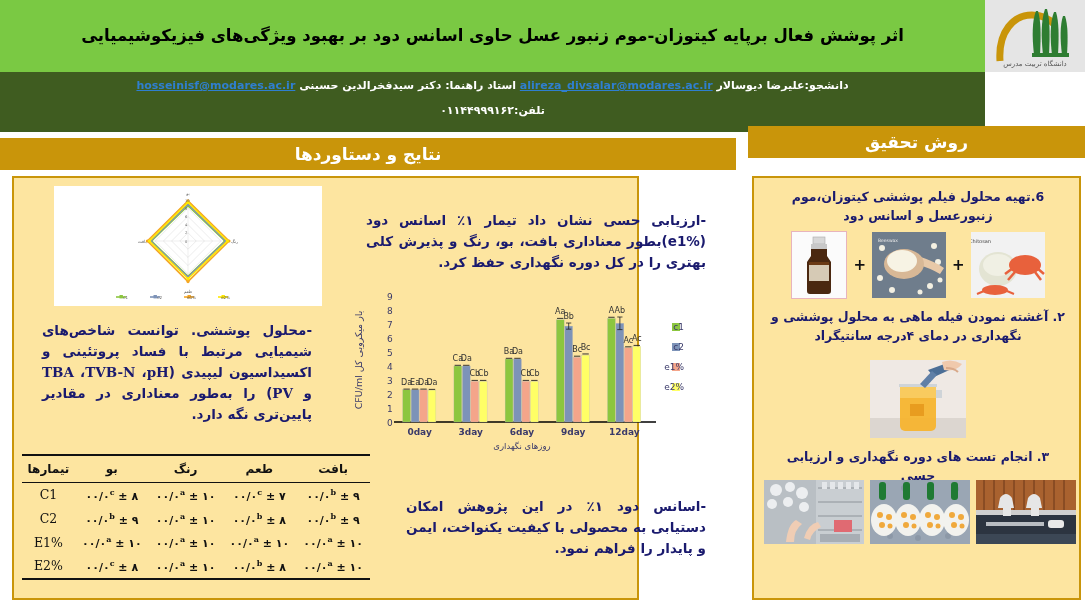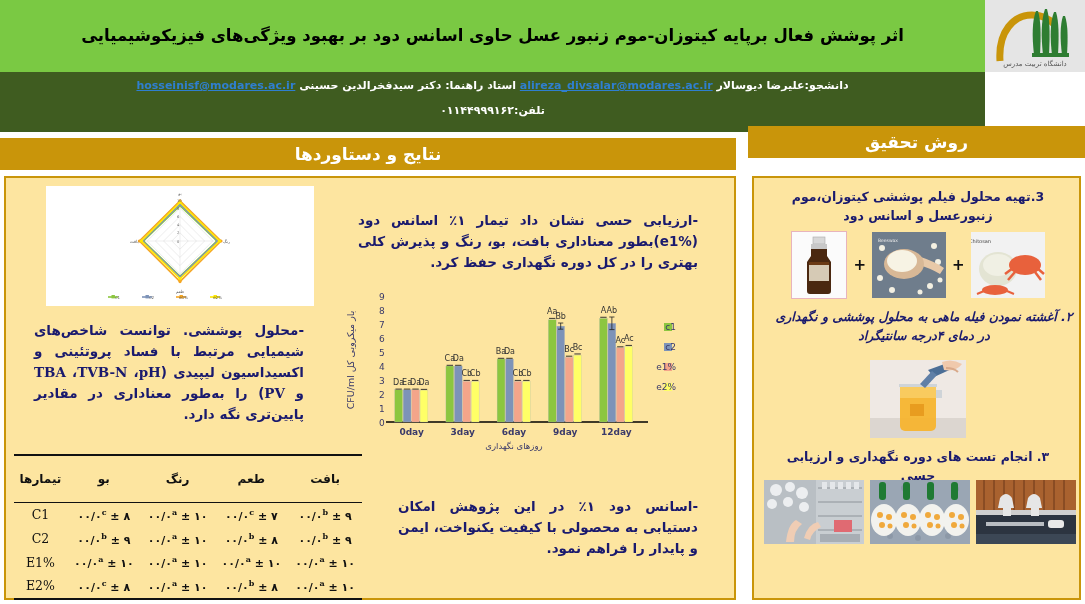--- a/index.html
+++ b/index.html
@@ -56,21 +56,21 @@
     color: #ffffff; font-size: 17px; font-weight: bold;
     display: flex; align-items: center; justify-content: center; direction: rtl;
   }
   #banner-results { left: 0; top: 138px; width: 736px; }
   #banner-method  { left: 748px; top: 126px; width: 337px; }
 
   
   .panel {
     position: absolute; background: #fde5a0; border: 2px solid #c9950a;
   }
-  #panel-results { left: 4px; top: 176px; width: 732px; height: 424px; }
+  #panel-results { left: 12px; top: 176px; width: 627px; height: 424px; }
   #panel-method  { left: 752px; top: 176px; width: 329px; height: 424px; }
 
   
   #radar-card {
     position: absolute; left: 40px; top: 8px; width: 268px; height: 120px;
     background: #ffffff;
   }
   #radar-card svg { display: block; }
 
   
@@ -98,32 +98,32 @@
 
   
   #data-table {
     position: absolute; left: 8px; top: 276px; width: 348px;
     border-collapse: collapse; direction: rtl;
   }
   #data-table th, #data-table td {
     text-align: center; color: #111; padding: 4px 2px;
     font-size: 11px; font-weight: bold;
   }
-  #data-table thead th { border-top: 2px solid #111; border-bottom: 1.5px solid #111; padding: 16px 2px; font-size: 12px; }
+  #data-table thead th { border-top: 2px solid #111; border-bottom: 1.5px solid #111; padding: 6px 2px; font-size: 12px; }
   #data-table tbody tr:last-child td { border-bottom: 2px solid #111; }
   #data-table td.treat { font-family: "DejaVu Serif","Liberation Serif",serif; font-weight: normal; font-size: 12.5px; }
   #data-table td .sup { font-size: 8px; vertical-align: super; font-family: "DejaVu Serif",serif; }
 
   
   .step-text {
     direction: rtl; text-align: center; color: #1a1a6e;
     font-weight: bold; font-size: 12.5px; line-height: 1.5;
   }
   #step1-text { position: absolute; left: 14px; top: 10px; width: 300px; }
-  #step2-text { position: absolute; left: 20px; top: 130px; width: 300px; font-style: italic; }
+  #step2-text { position: absolute; left: 14px; top: 130px; width: 300px; }
   #step3-text { position: absolute; left: 14px; top: 270px; width: 300px; }
 
   .imgrow { position: absolute; display: flex; align-items: center; justify-content: center; }
   #row1 { left: 14px; top: 52px; width: 300px; height: 70px; gap: 6px; }
   #row2 { left: 14px; top: 180px; width: 300px; height: 82px; }
   #row3 { left: 10px; top: 300px; width: 312px; height: 68px; gap: 6px; }
 
   .plus { font-size: 15px; font-weight: bold; color: #111; }
 
   .ph { overflow: hidden; position: relative; }
@@ -382,21 +382,21 @@
             <td>۱۰ ± ۰۰/۰<span class="sup">a</span></td>
             <td>۸ ± ۰۰/۰<span class="sup">c</span></td>
             <td class="treat">E2%</td>
           </tr>
         </tbody>
     </table>
   </div>
 
   <div class="panel" id="panel-method">
 
-    <div class="step-text" id="step1-text">3.تهیه محلول فیلم پوششی کیتوزان،موم زنبورعسل و اسانس دود</div>
+    <div class="step-text" id="step1-text">6.تهیه محلول فیلم پوششی کیتوزان،موم زنبورعسل و اسانس دود</div>
 
     <div class="imgrow" id="row1">
 
       <div class="ph">
         <svg width="74" height="66" viewBox="0 0 74 66">
           <rect width="74" height="66" fill="#f2f2f2"></rect>
           <text x="20" y="11" font-size="5" fill="#444" font-family="DejaVu Sans, sans-serif">Chitosan</text>
           <ellipse cx="27" cy="37" rx="19" ry="17" fill="#e3e4d3"></ellipse>
           <ellipse cx="27" cy="33" rx="15" ry="11" fill="#f0f0e4"></ellipse>
           <ellipse cx="54" cy="33" rx="16" ry="10" fill="#e8613c"></ellipse>

